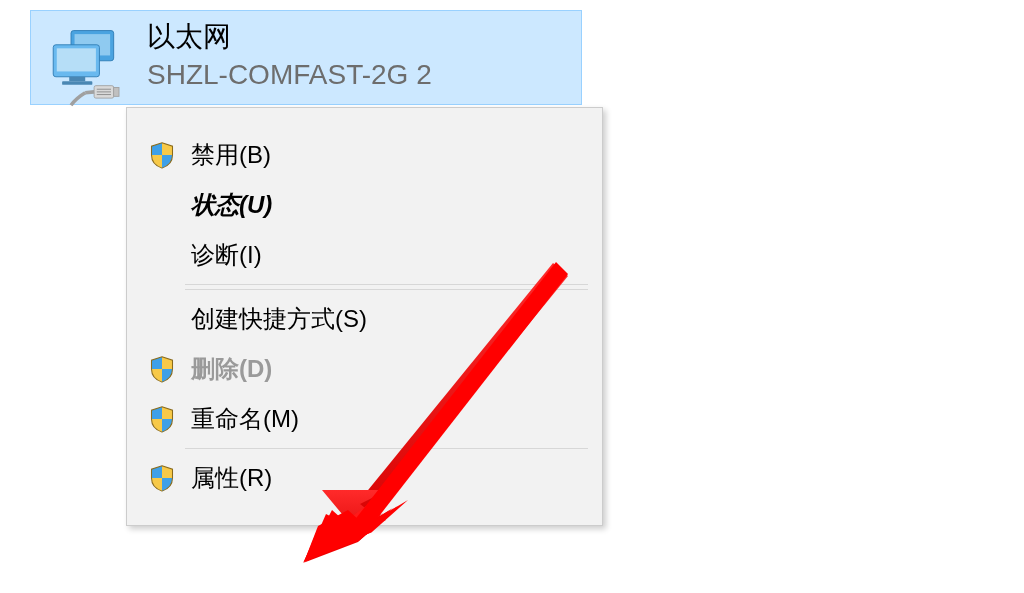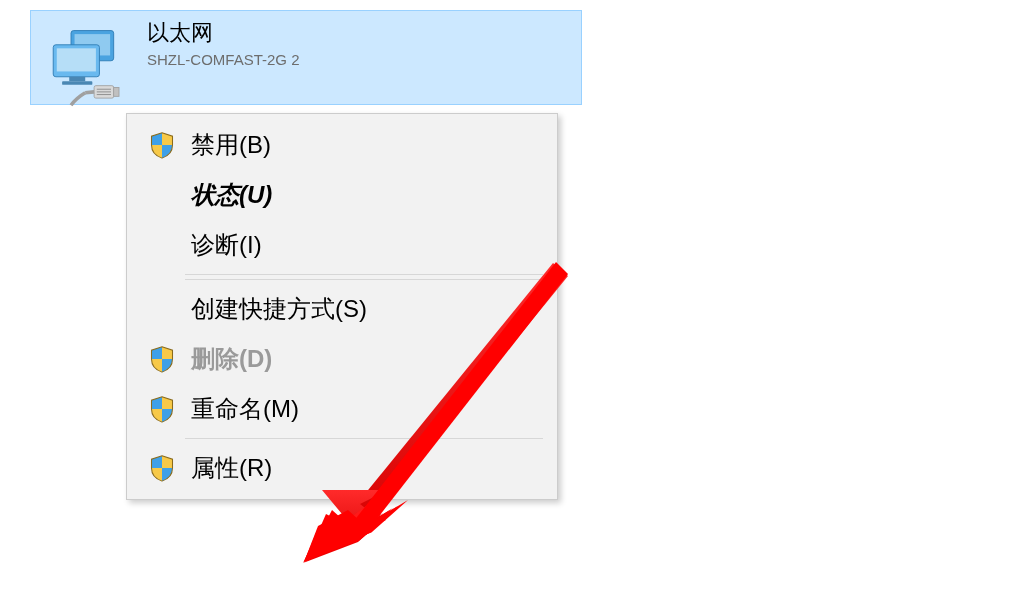--- a/index.html
+++ b/index.html
@@ -32,39 +32,39 @@
       height: 80px;
       position: relative;
       flex-shrink: 0;
       margin-top: 8px;
     }
     .adapter-text {
       margin-left: 10px;
       padding-top: 0;
     }
     .adapter-title {
-      font-size: 22px;
+      font-size: 28px;
       color: #000;
       line-height: 1.3;
     }
     .adapter-subtitle {
-      font-size: 15px;
+      font-size: 28px;
       color: #6d6d6d;
       line-height: 1.3;
       margin-top: 2px;
     }
     .context-menu {
       position: absolute;
-      top: 113px;
+      top: 107px;
       left: 126px;
-      width: 432px;
+      width: 477px;
       background: #f2f2f2;
       border: 1px solid #cccccc;
       box-shadow: 3px 3px 6px rgba(0,0,0,0.2);
-      padding: 6px 0;
+      padding: 22px 0;
     }
     .menu-item {
       display: flex;
       align-items: center;
       height: 50px;
       padding: 0 14px;
     }
     .menu-icon-slot {
       width: 42px;
       height: 36px;

